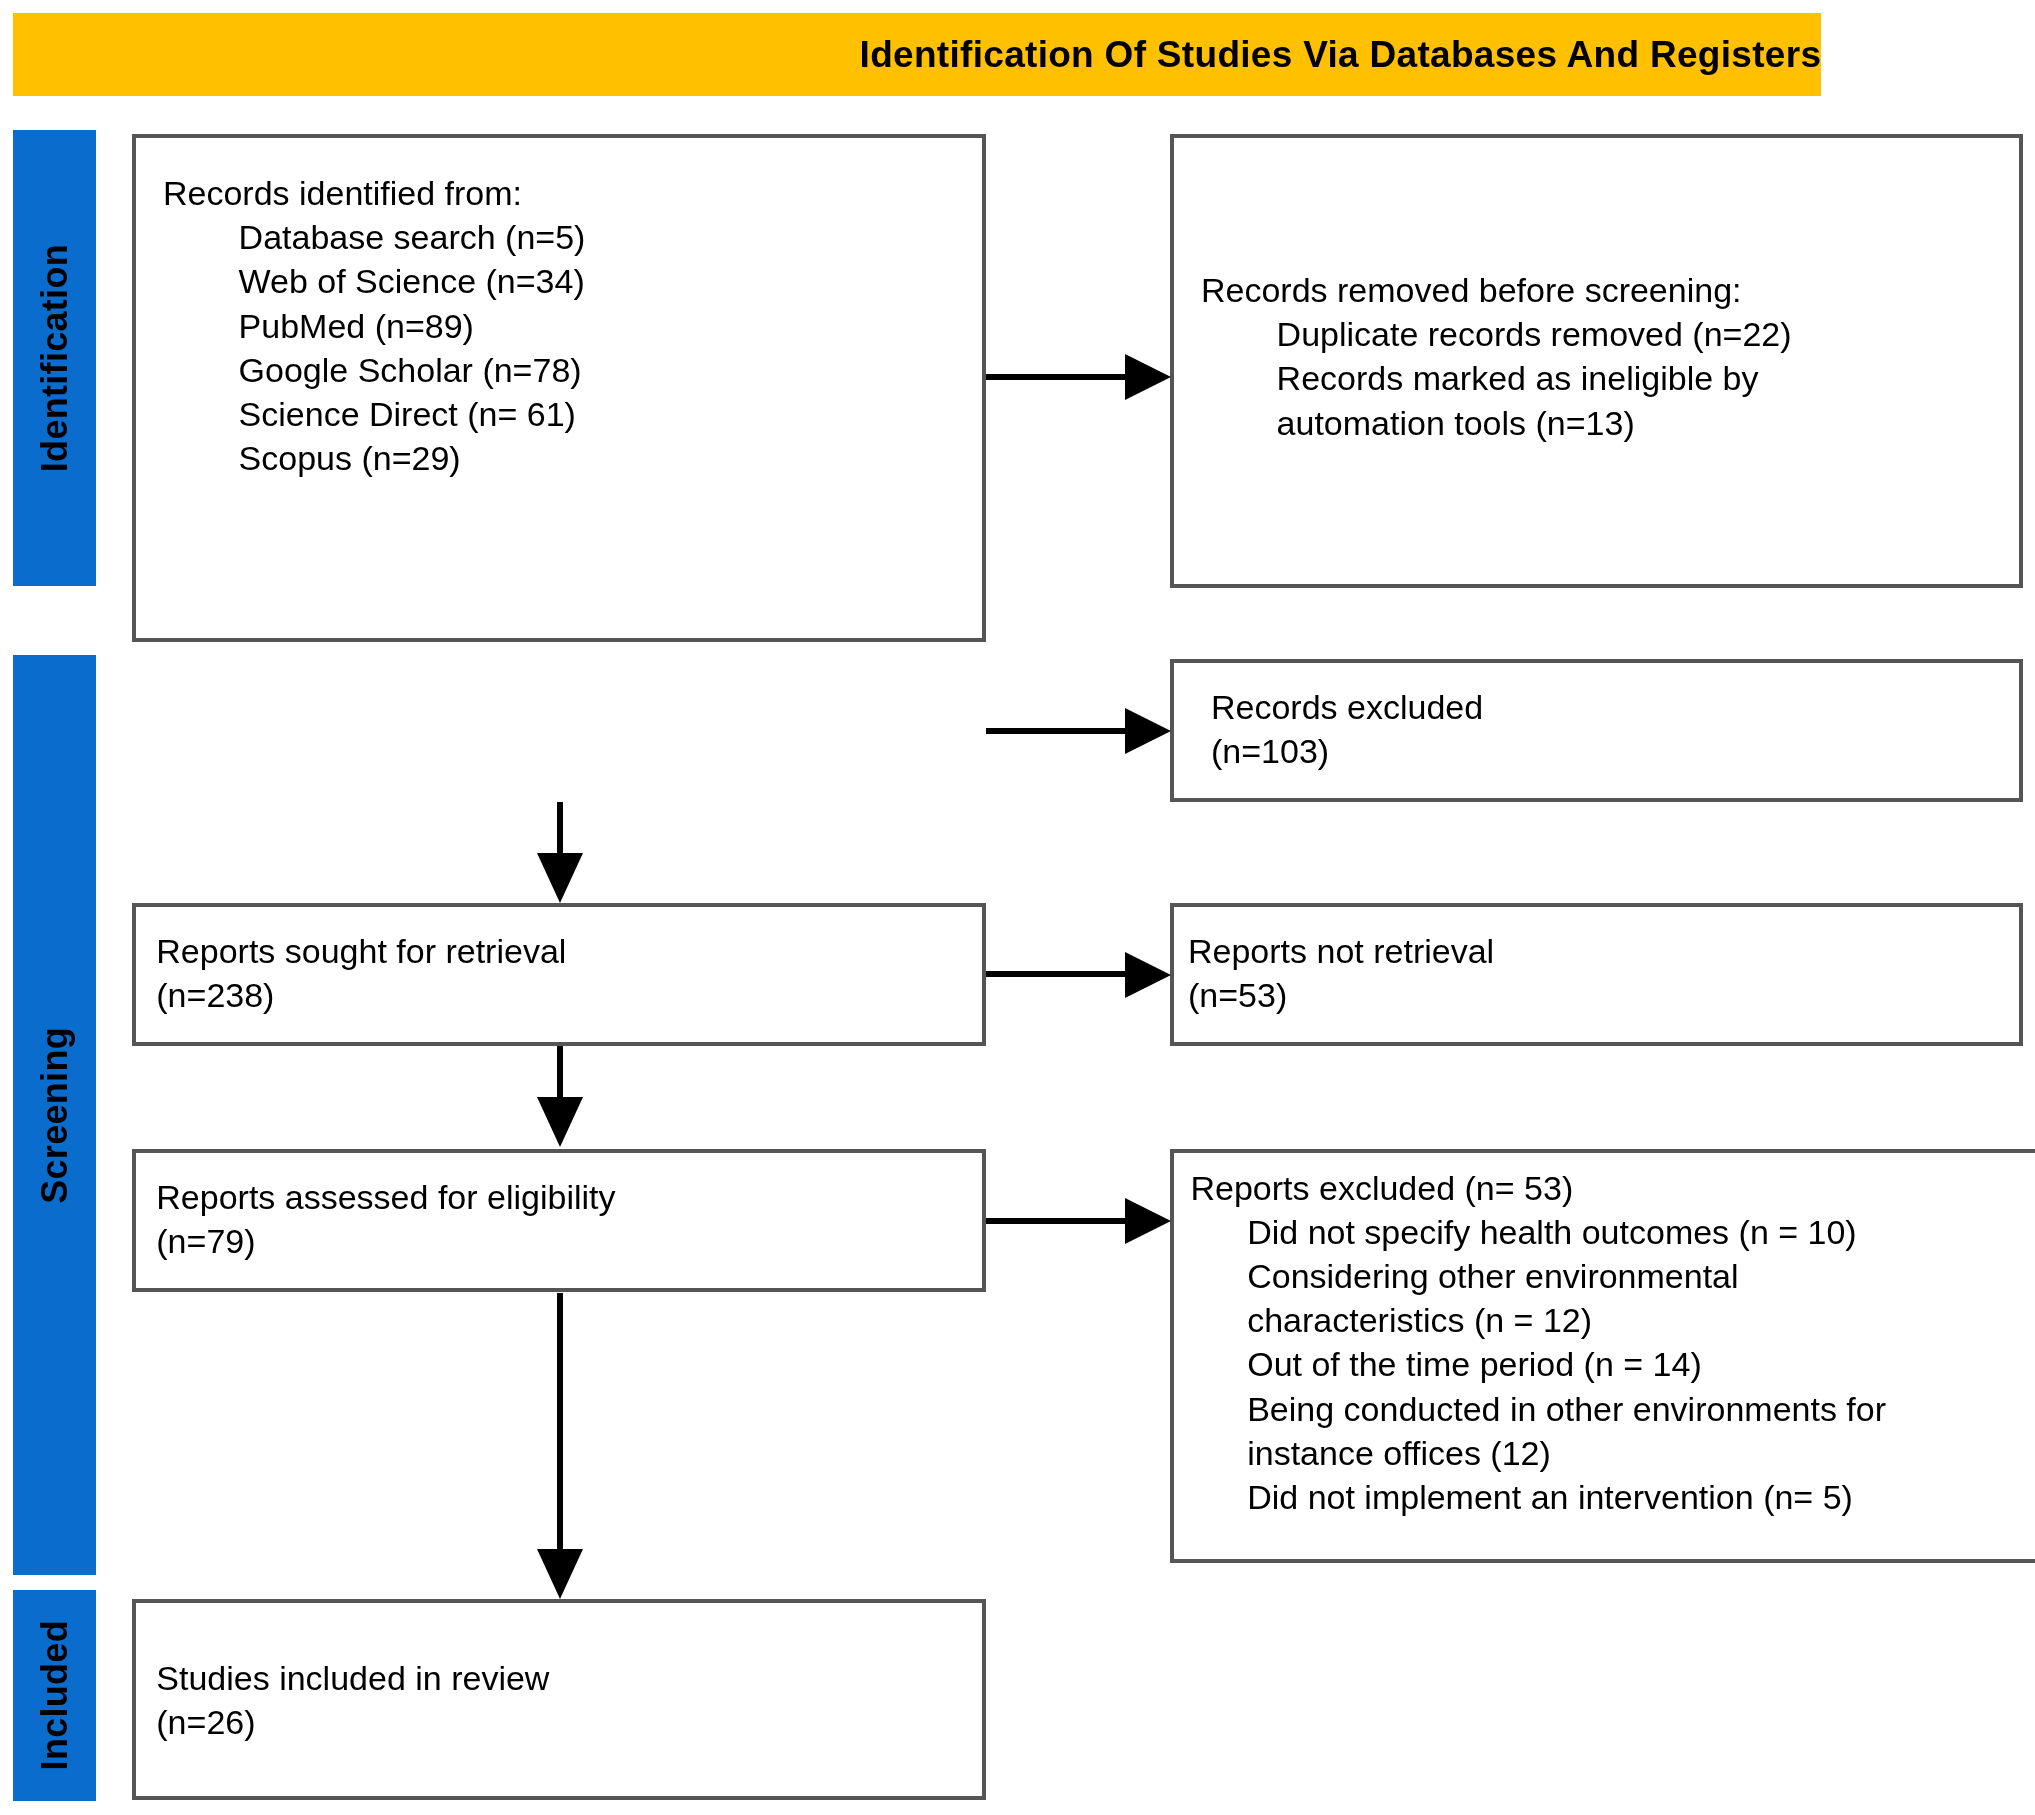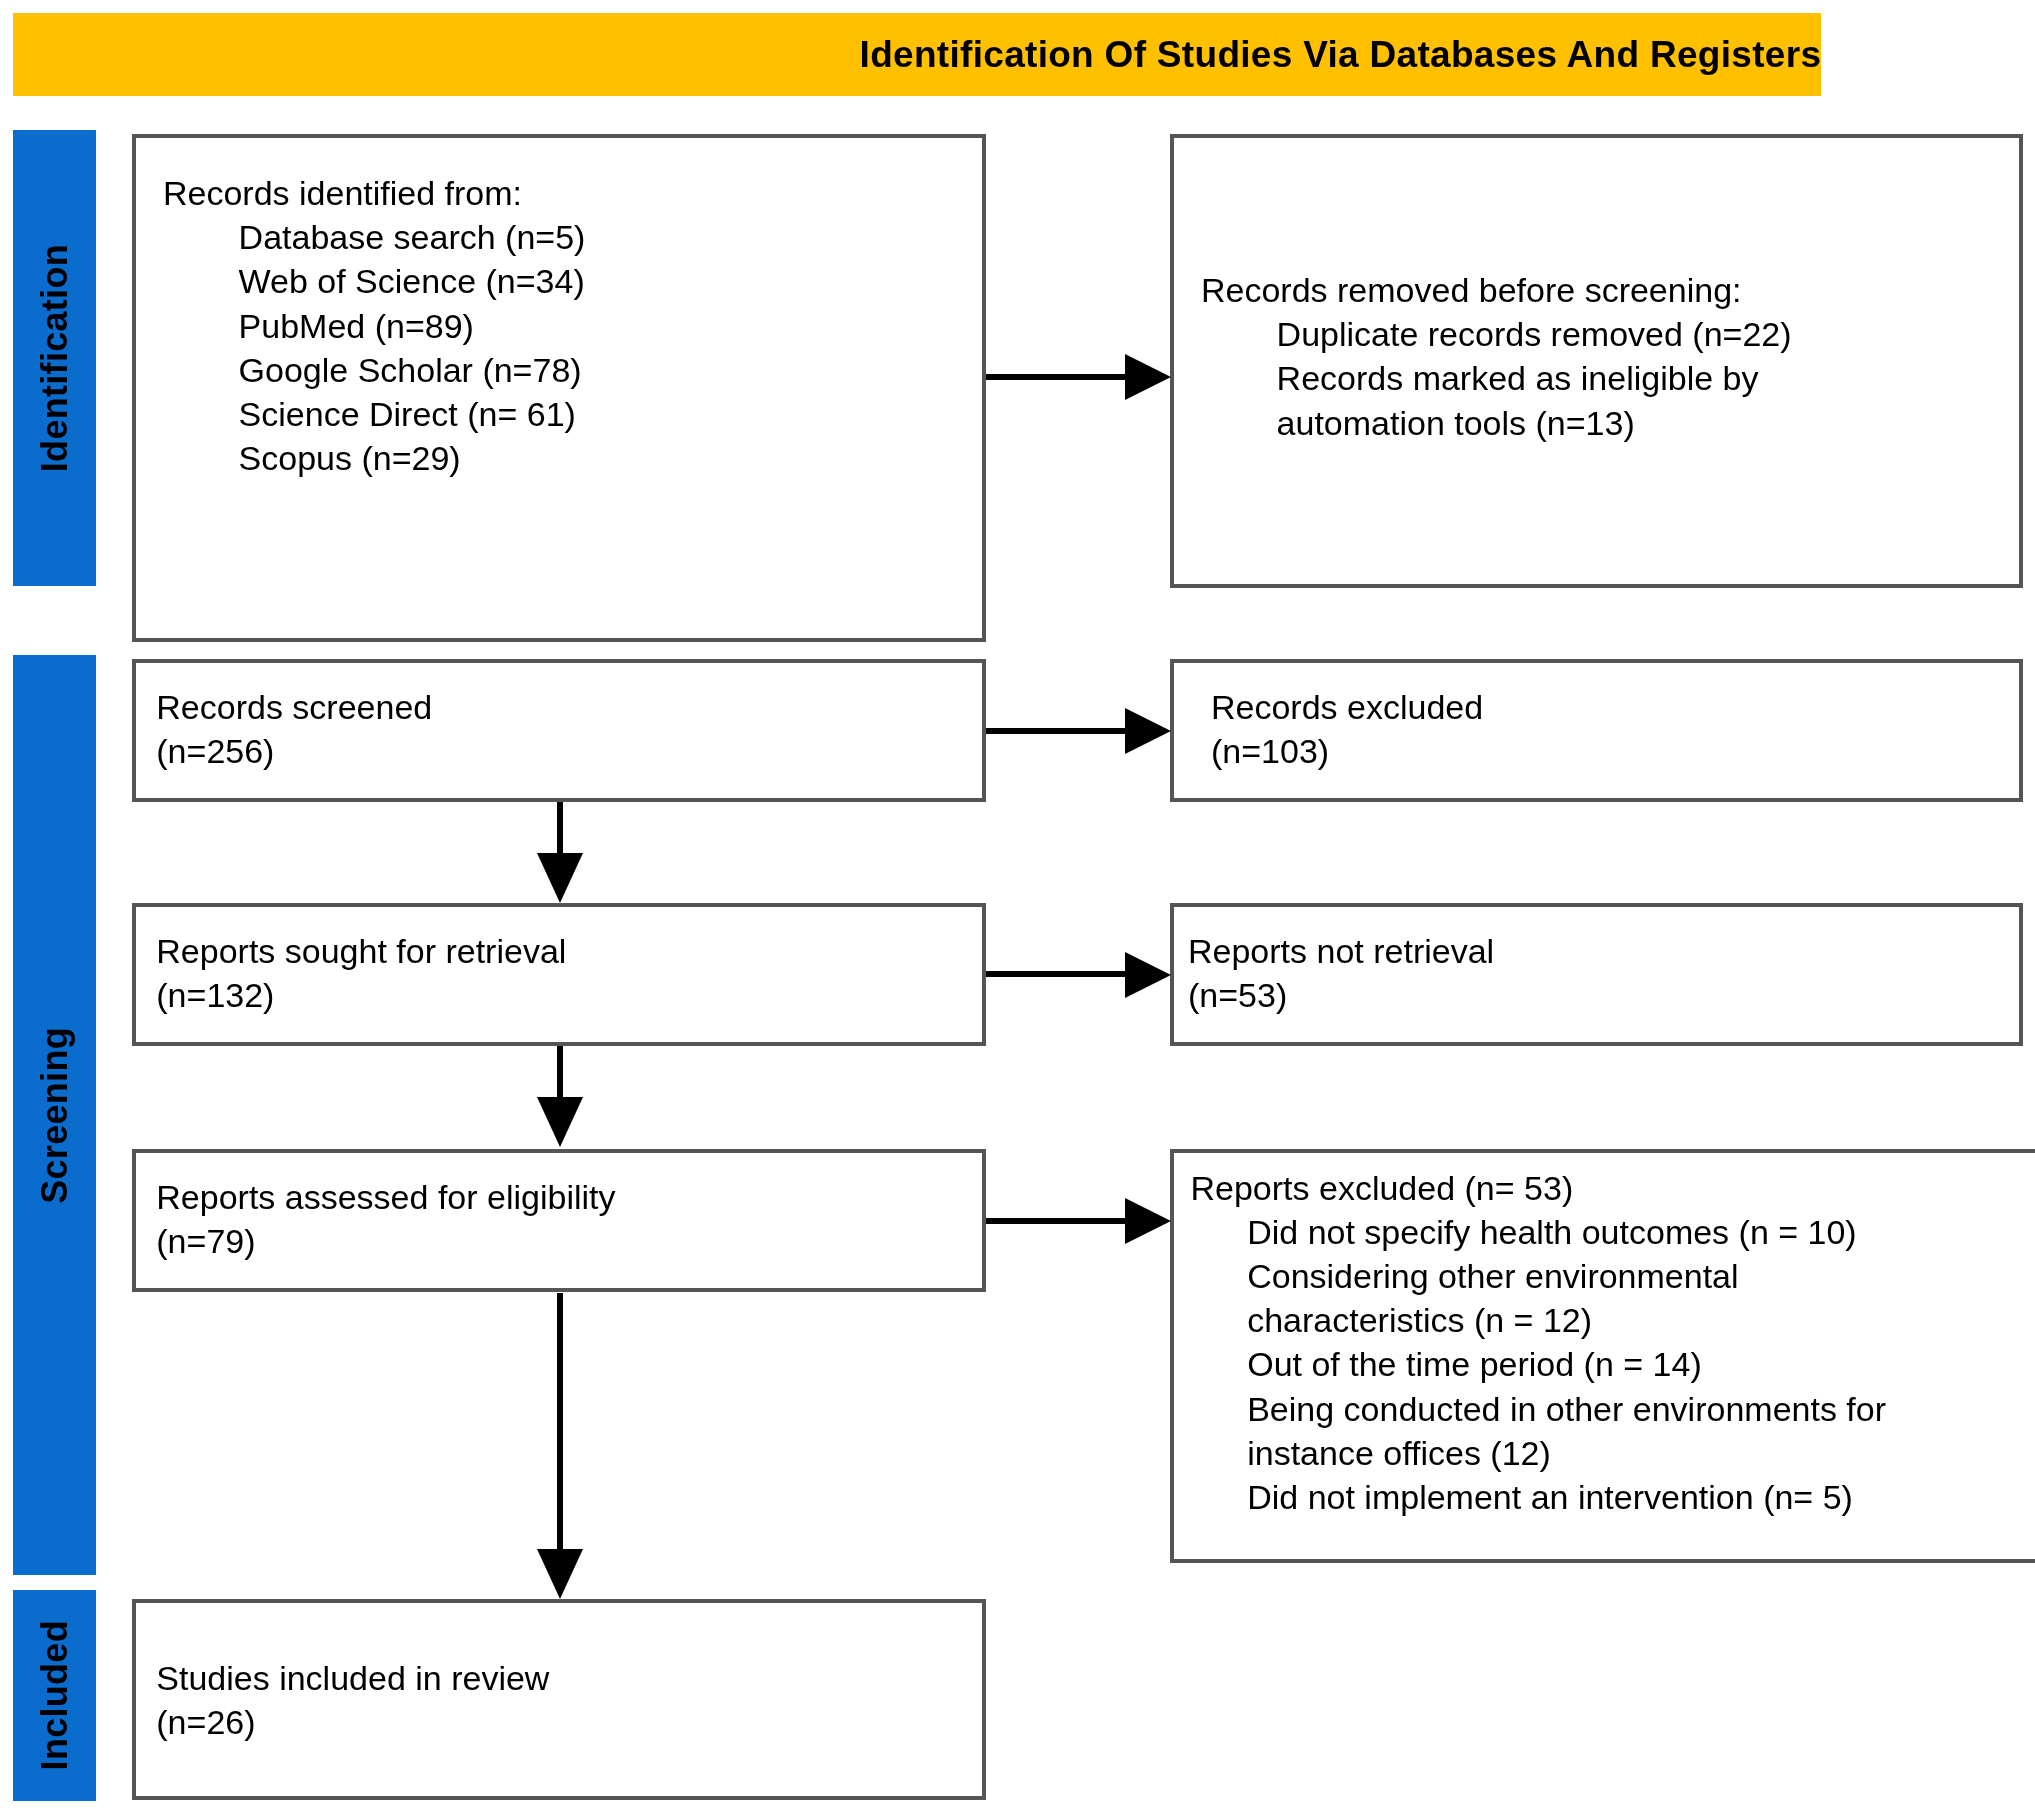--- a/index.html
+++ b/index.html
@@ -188,32 +188,28 @@
         Science Direct (n= 61)
         Scopus (n=29)</div>
   </div>
   <div class="flow-box" id="box-removed">
     <div class="box-text">Records removed before screening:
         Duplicate records removed (n=22)
         Records marked as ineligible by
         automation tools (n=13)</div>
   </div>
 
-  <div class="flow-box" id="box-screened">
-    <div class="box-text">Records screened
-(n=256)</div>
-  </div>
   <div class="flow-box" id="box-excluded">
     <div class="box-text">Records excluded
 (n=103)</div>
   </div>
 
   <div class="flow-box" id="box-sought">
     <div class="box-text">Reports sought for retrieval
-(n=132)</div>
+(n=238)</div>
   </div>
   <div class="flow-box" id="box-notretrieved">
     <div class="box-text">Reports not retrieval
 (n=53)</div>
   </div>
 
   <div class="flow-box" id="box-assessed">
     <div class="box-text">Reports assessed for eligibility
 (n=79)</div>
   </div>

